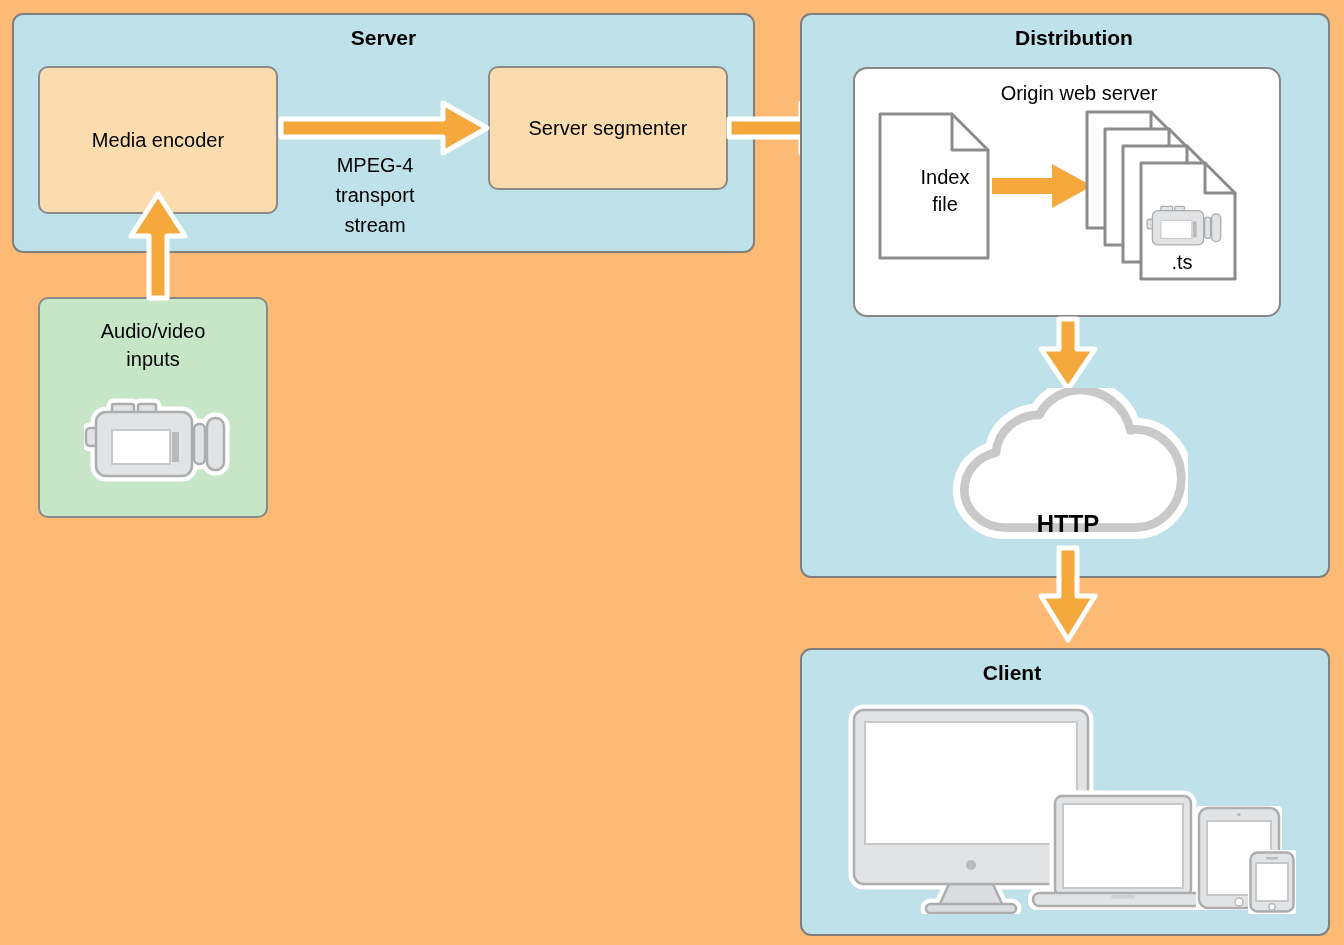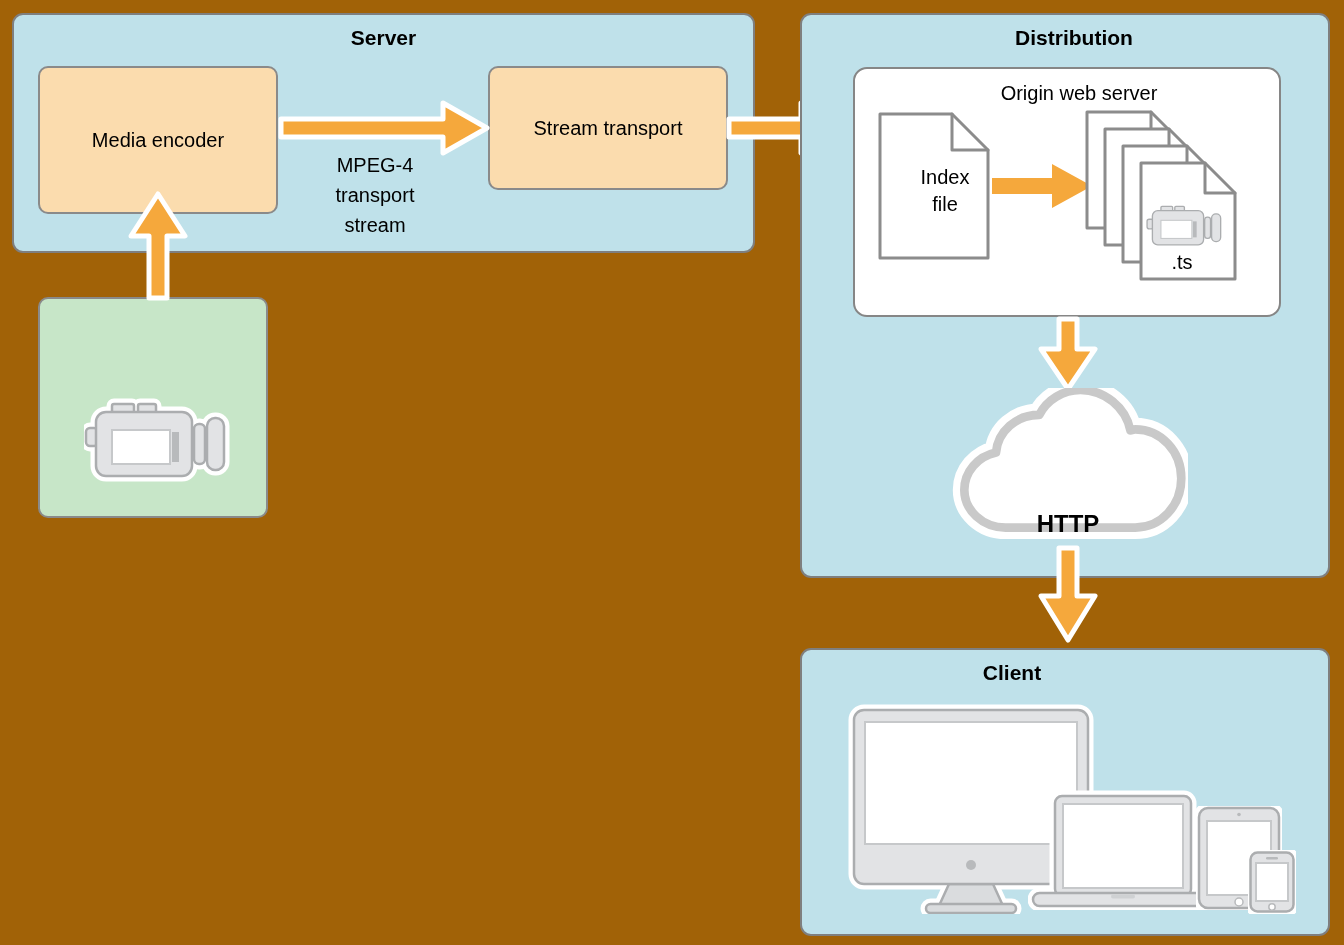--- a/index.html
+++ b/index.html
@@ -2,21 +2,21 @@
 <html style="--panel_fill: #BFE1EA; --panel_border: #7F7F7F; --node_fill: #FBDCAE; --node_border: #8A8A8A; --input_fill: #C7E6C8; --arrow_orange: #F5A83C; --doc_border: #8C8C8C; --cloud_border: #C9C9C9; --device_fill: #E2E3E5; --device_border: #ABADAF; --text_color: #000000;"><head>
 <meta charset="utf-8">
 <style>
   :root{
     --panel_fill:#BFE1EA; --panel_border:#7F7F7F; --node_fill:#FBDCAE; --node_border:#8A8A8A;
     --input_fill:#C7E6C8; --arrow_orange:#F5A83C; --doc_border:#8C8C8C; --cloud_border:#C9C9C9;
     --device_fill:#E2E3E5; --device_border:#ABADAF; --text_color:#000000;
   }
   *{margin:0;padding:0;box-sizing:border-box;}
   html,body{background:#ffffff;}
-  .stage{position:relative;width:1344px;height:945px;background:#a16207;overflow:hidden;
+  .stage{position:relative;width:1344px;height:945px;background:#fdba74;overflow:hidden;
          font-family:"Liberation Sans","DejaVu Sans",sans-serif;color:var(--text_color);}
   .abs{position:absolute;}
   .panel{position:absolute;background:var(--panel_fill);border:2px solid var(--panel_border);border-radius:11px;}
   .panel-title{position:absolute;font-size:21px;font-weight:bold;text-align:center;}
   .node{position:absolute;background:var(--node_fill);border:2px solid var(--node_border);border-radius:10px;
         display:flex;align-items:center;justify-content:center;font-size:20px;}
   .inputbox{position:absolute;background:var(--input_fill);border:2px solid var(--node_border);border-radius:10px;}
   .whitebox{position:absolute;background:#ffffff;border:2px solid #868686;border-radius:14px;}
   .lbl{position:absolute;font-size:20px;text-align:center;line-height:28px;}
   .arrow polygon{fill:var(--arrow_orange);stroke:#ffffff;stroke-width:5;stroke-linejoin:round;}
@@ -36,33 +36,34 @@
 
 <div class="stage">
 
   <div class="panel" style="left:12px;top:13px;width:743px;height:240px;"></div>
   <div class="panel-title" style="left:12px;top:26px;width:743px;">Server</div>
 
   <div class="node" style="left:38px;top:66px;width:240px;height:148px;">
     <span>Media encoder</span>
   </div>
   <div class="node" style="left:488px;top:66px;width:240px;height:124px;">
-    <span>Stream transport</span>
+    <span>Server segmenter</span>
   </div>
 
   <svg class="abs arrow" style="left:275px;top:95px;" width="220" height="70" viewBox="0 0 220 70">
     <polygon points="6,24 168,24 168,8 212,33 168,58 168,42 6,42"></polygon>
   </svg>
   <div class="lbl" style="left:320px;top:150px;width:110px;line-height:30px;">MPEG-4 transport stream</div>
 
   <svg class="abs arrow" style="left:725px;top:95px;" width="125" height="70" viewBox="0 0 125 70">
     <polygon points="4,24 76,24 76,8 118,33 76,58 76,42 4,42"></polygon>
   </svg>
 
   <div class="inputbox" style="left:38px;top:297px;width:230px;height:221px;"></div>
+  <div class="lbl" style="left:88px;top:317px;width:130px;">Audio/video inputs</div>
 
   <svg class="abs" style="left:84px;top:396px;" width="150" height="95" viewBox="0 0 150 95">
     <g class="halo">
       <rect x="2" y="32" width="12" height="18" rx="4"></rect>
         <rect x="12" y="16" width="96" height="64" rx="10"></rect>
       <rect x="28" y="8" width="22" height="10" rx="2"></rect>
         <rect x="54" y="8" width="18" height="10" rx="2"></rect>
       <rect x="110" y="28" width="11" height="40" rx="5"></rect>
         <rect x="123" y="22" width="17" height="52" rx="8"></rect>
     </g>

